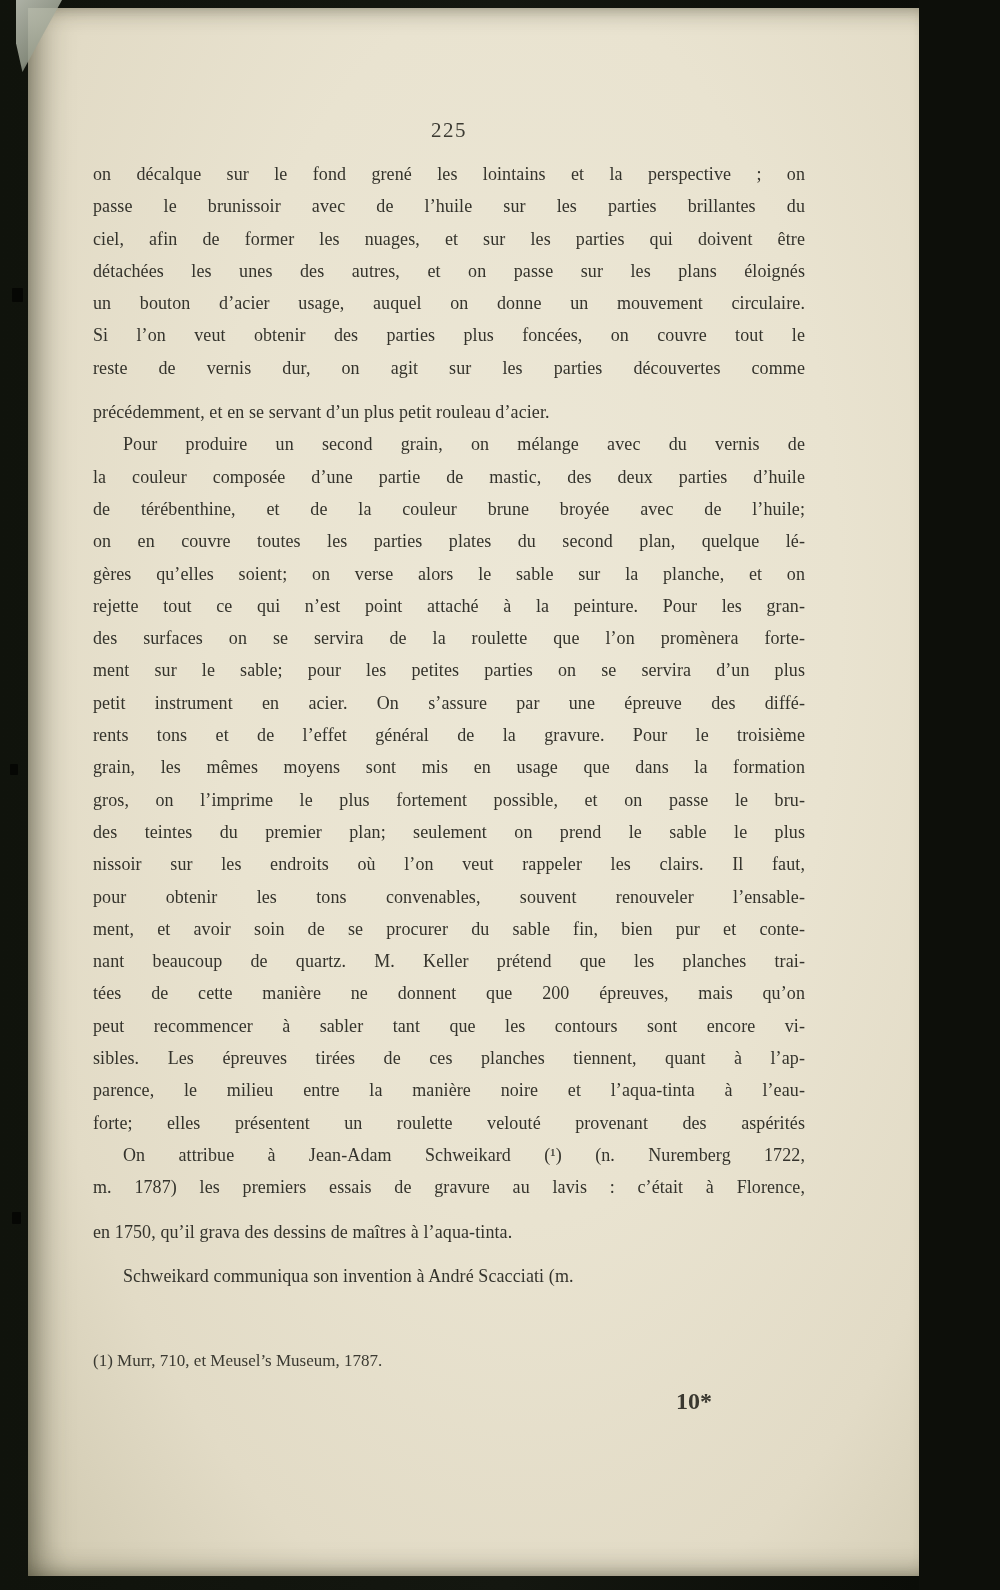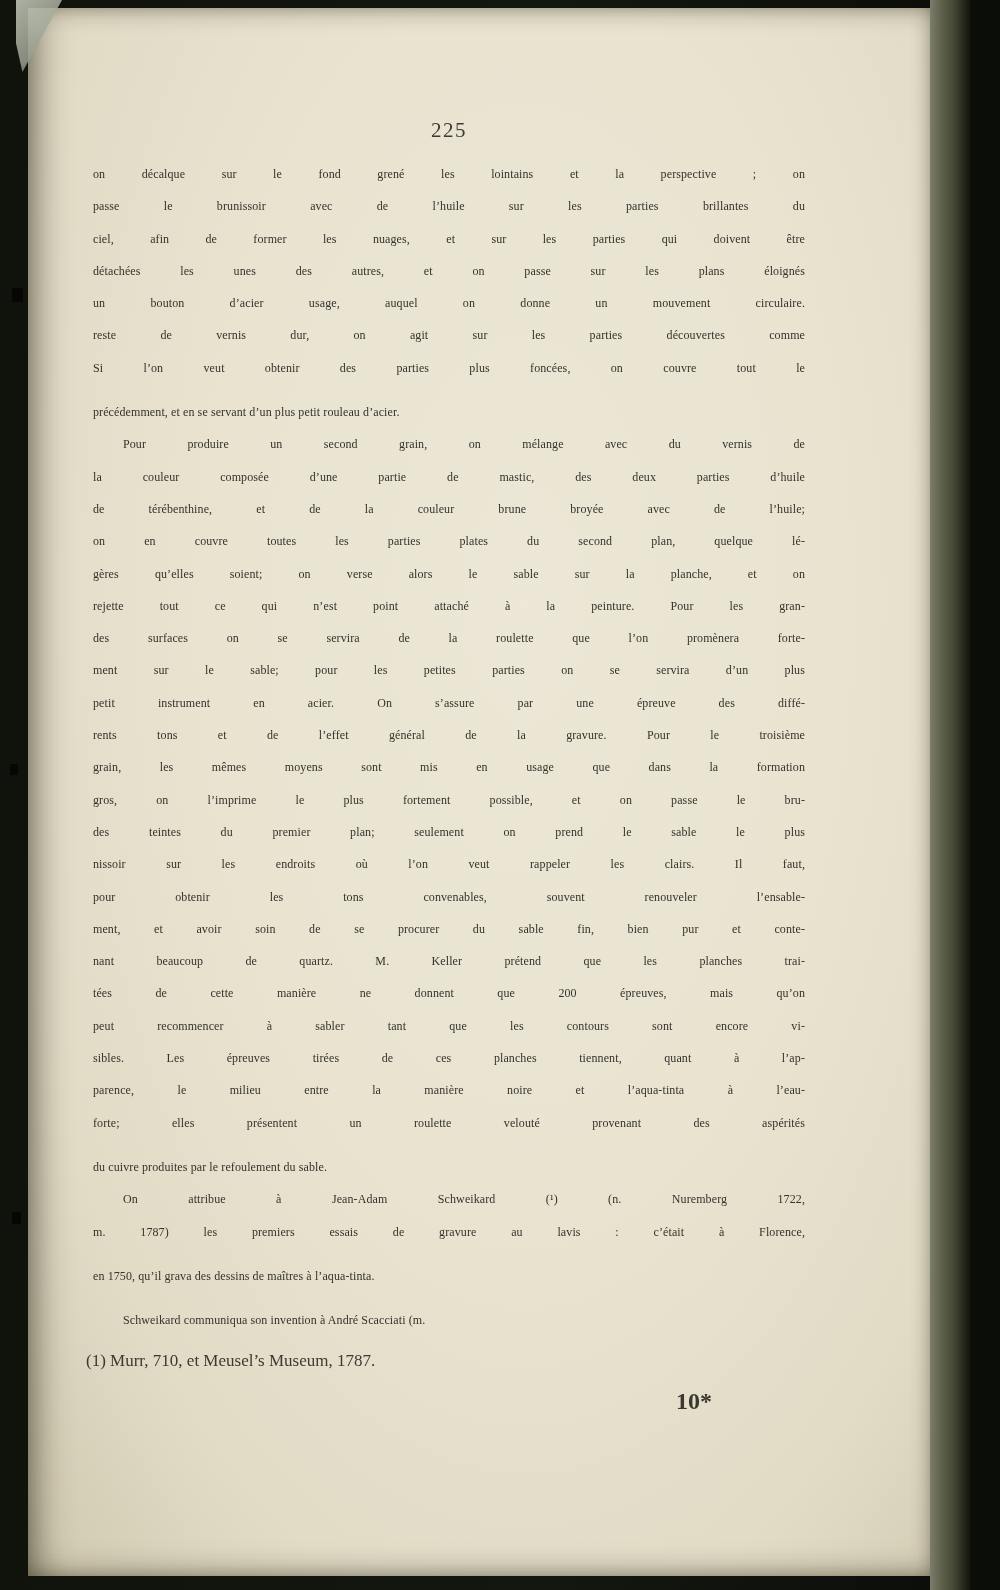--- a/index.html
+++ b/index.html
@@ -2,21 +2,21 @@
 <html><head>
 <meta charset="utf-8">
 <style>
   html, body { margin: 0; padding: 0; }
   body {
     background: #0d0f0a;
     font-family: "Liberation Serif", serif;
   }
   .scan {
     position: relative;
-    width: 1000px;
+    width: 919px;
     height: 1590px;
     background: linear-gradient(90deg, #10130c 0%, #141710 55%, #0b0d08 100%);
     overflow: hidden;
   }
   .page {
     position: absolute;
     left: 28px;
     top: 8px;
     width: 902px;
     height: 1568px;
@@ -65,35 +65,35 @@
     font-size: 21px;
     letter-spacing: 1.5px;
     color: #3c3b33;
   }
   .text-col {
     position: absolute;
     left: 65px;
     top: 150px;
     width: 712px;
     color: #34332c;
-    font-size: 12px;
+    font-size: 18px;
     line-height: 32.3px;
     letter-spacing: 0.1px;
   }
   .text-line {
     text-align: justify;
     text-align-last: justify;
     white-space: normal;
   }
   .text-line.para-end { text-align-last: left; margin-top: 12px; }
   .text-line.indent { text-indent: 30px; }
 
   .footnote {
     position: absolute;
-    left: 58px;
+    left: 65px;
     top: 1343px;
     width: 712px;
     font-size: 17px;
     color: #3b3a32;
   }
   .signature {
     position: absolute;
     left: 648px;
     top: 1380px;
     font-size: 24px;
@@ -107,22 +107,22 @@
 <div class="scan">
   <div class="page">
     <div class="page-number">225</div>
 
     <div class="text-col">
         <div class="text-line">on décalque sur le fond grené les lointains et la perspective ; on</div>
         <div class="text-line">passe le brunissoir avec de l’huile sur les parties brillantes du</div>
         <div class="text-line">ciel, afin de former les nuages, et sur les parties qui doivent être</div>
         <div class="text-line">détachées les unes des autres, et on passe sur les plans éloignés</div>
         <div class="text-line">un bouton d’acier usage, auquel on donne un mouvement circulaire.</div>
+        <div class="text-line">Si l’on veut obtenir des parties plus foncées, on couvre tout le</div>
         <div class="text-line">reste de vernis dur, on agit sur les parties découvertes comme</div>
-        <div class="text-line">Si l’on veut obtenir des parties plus foncées, on couvre tout le</div>
         <div class="text-line para-end">précédemment, et en se servant d’un plus petit rouleau d’acier.</div>
         <div class="text-line indent">Pour produire un second grain, on mélange avec du vernis de</div>
         <div class="text-line">la couleur composée d’une partie de mastic, des deux parties d’huile</div>
         <div class="text-line">de térébenthine, et de la couleur brune broyée avec de l’huile;</div>
         <div class="text-line">on en couvre toutes les parties plates du second plan, quelque lé-</div>
         <div class="text-line">gères qu’elles soient; on verse alors le sable sur la planche, et on</div>
         <div class="text-line">rejette tout ce qui n’est point attaché à la peinture. Pour les gran-</div>
         <div class="text-line">des surfaces on se servira de la roulette que l’on promènera forte-</div>
         <div class="text-line">ment sur le sable; pour les petites parties on se servira d’un plus</div>
         <div class="text-line">petit instrument en acier. On s’assure par une épreuve des diffé-</div>
@@ -132,21 +132,20 @@
         <div class="text-line">des teintes du premier plan; seulement on prend le sable le plus</div>
         <div class="text-line">nissoir sur les endroits où l’on veut rappeler les clairs. Il faut,</div>
         <div class="text-line">pour obtenir les tons convenables, souvent renouveler l’ensable-</div>
         <div class="text-line">ment, et avoir soin de se procurer du sable fin, bien pur et conte-</div>
         <div class="text-line">nant beaucoup de quartz. M. Keller prétend que les planches trai-</div>
         <div class="text-line">tées de cette manière ne donnent que 200 épreuves, mais qu’on</div>
         <div class="text-line">peut recommencer à sabler tant que les contours sont encore vi-</div>
         <div class="text-line">sibles. Les épreuves tirées de ces planches tiennent, quant à l’ap-</div>
         <div class="text-line">parence, le milieu entre la manière noire et l’aqua-tinta à l’eau-</div>
         <div class="text-line">forte; elles présentent un roulette velouté provenant des aspérités</div>
-        <div class="text-line para-end">du cuivre produites par le refoulement du sable.</div>
         <div class="text-line indent">On attribue à Jean-Adam Schweikard (¹) (n. Nuremberg 1722,</div>
         <div class="text-line">m. 1787) les premiers essais de gravure au lavis : c’était à Florence,</div>
         <div class="text-line para-end">en 1750, qu’il grava des dessins de maîtres à l’aqua-tinta.</div>
         <div class="text-line indent para-end">Schweikard communiqua son invention à André Scacciati (m.</div>
       </div>
 
     <div class="footnote">(1) Murr, 710, et Meusel’s Museum, 1787.</div>
 
     <div class="signature">10*</div>
   </div>

